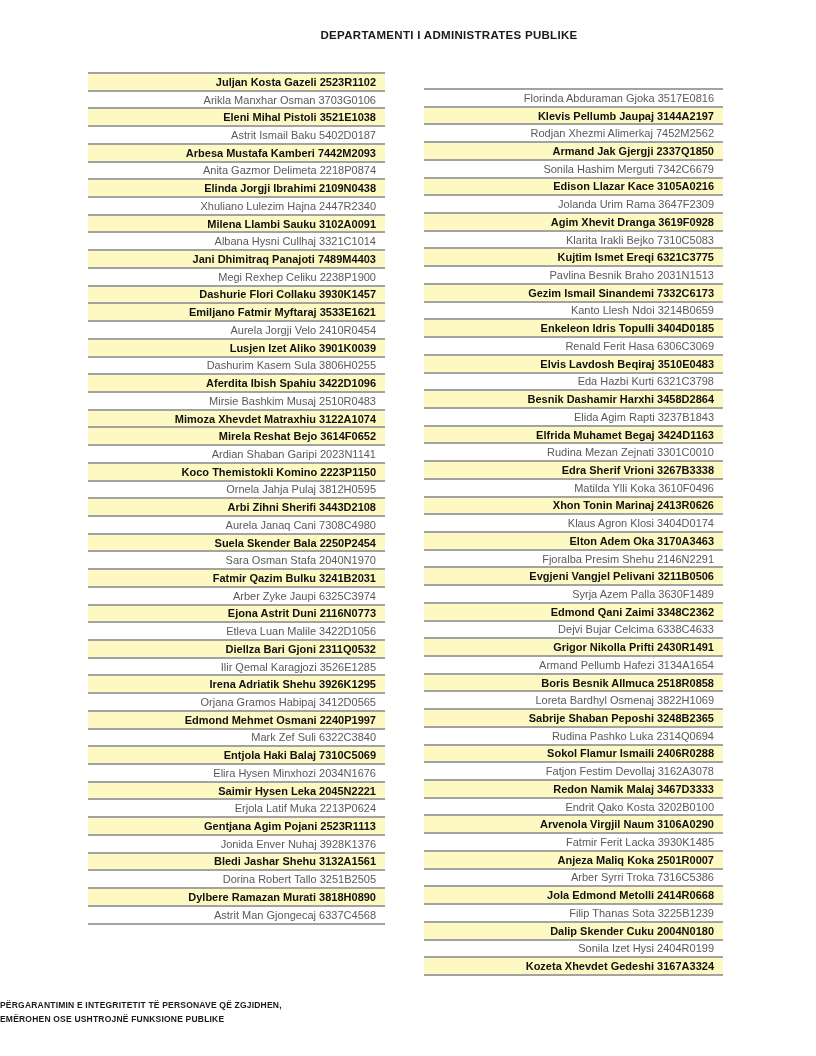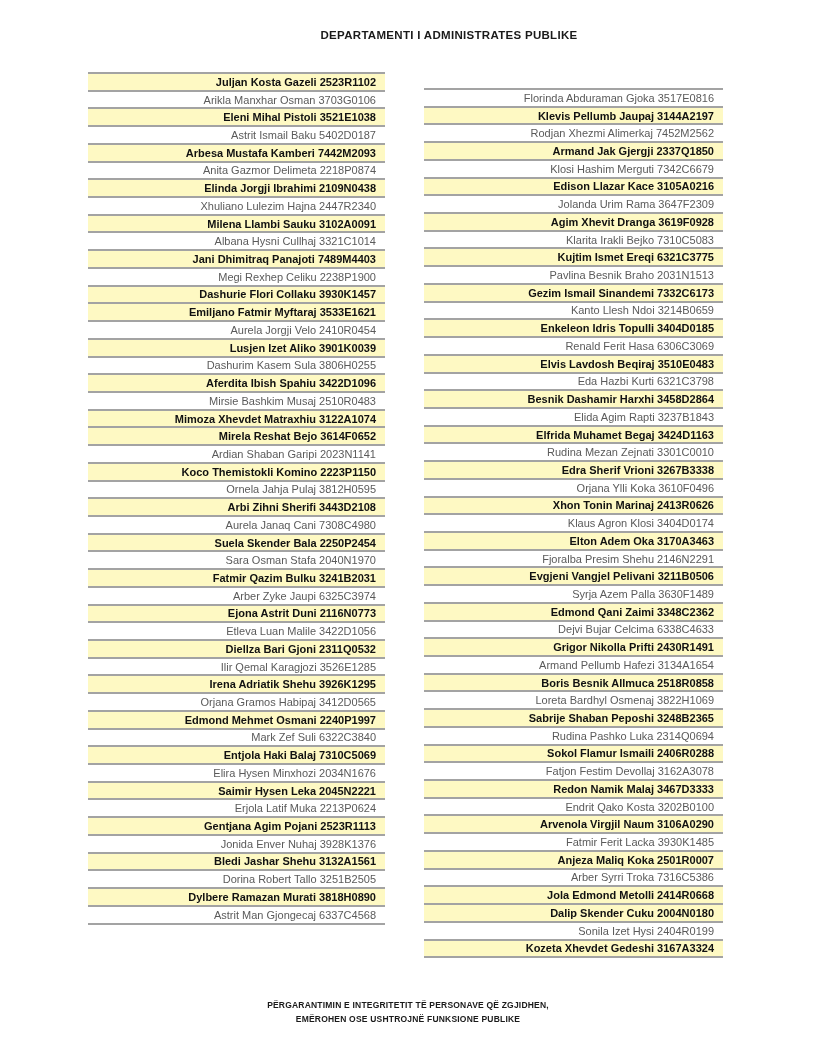--- a/index.html
+++ b/index.html
@@ -48,21 +48,20 @@
   .row.shaded {
     background: #fef9c3;
     color: #111111;
     font-weight: bold;
   }
   .doc-footer {
     position: absolute;
     top: 998px;
     left: 0;
     width: 100%;
-    text-align: center;
     font-size: 8.5px;
     font-weight: bold;
     line-height: 14px;
     letter-spacing: 0.2px;
     color: #1a1a1a;
   }
 </style>
 </head>
 <body>
 
@@ -223,21 +222,21 @@
       <div class="row shaded">
         <span>Klevis Pellumb Jaupaj 3144A2197</span>
       </div>
       <div class="row">
         <span>Rodjan Xhezmi Alimerkaj 7452M2562</span>
       </div>
       <div class="row shaded">
         <span>Armand Jak Gjergji 2337Q1850</span>
       </div>
       <div class="row">
-        <span>Klosi Hashim Merguti 7342C6679</span>
+        <span>Sonila Hashim Merguti 7342C6679</span>
       </div>
       <div class="row shaded">
         <span>Edison Llazar Kace 3105A0216</span>
       </div>
       <div class="row">
         <span>Jolanda Urim Rama 3647F2309</span>
       </div>
       <div class="row shaded">
         <span>Agim Xhevit Dranga 3619F0928</span>
       </div>
@@ -277,21 +276,21 @@
       <div class="row shaded">
         <span>Elfrida Muhamet Begaj 3424D1163</span>
       </div>
       <div class="row">
         <span>Rudina Mezan Zejnati 3301C0010</span>
       </div>
       <div class="row shaded">
         <span>Edra Sherif Vrioni 3267B3338</span>
       </div>
       <div class="row">
-        <span>Orjana Ylli Koka 3610F0496</span>
+        <span>Matilda Ylli Koka 3610F0496</span>
       </div>
       <div class="row shaded">
         <span>Xhon Tonin Marinaj 2413R0626</span>
       </div>
       <div class="row">
         <span>Klaus Agron Klosi 3404D0174</span>
       </div>
       <div class="row shaded">
         <span>Elton Adem Oka 3170A3463</span>
       </div>
@@ -347,20 +346,23 @@
         <span>Fatmir Ferit Lacka 3930K1485</span>
       </div>
       <div class="row shaded">
         <span>Anjeza Maliq Koka 2501R0007</span>
       </div>
       <div class="row">
         <span>Arber Syrri Troka 7316C5386</span>
       </div>
       <div class="row shaded">
         <span>Jola Edmond Metolli 2414R0668</span>
+      </div>
+      <div class="row">
+        <span>Filip Thanas Sota 3225B1239</span>
       </div>
       <div class="row shaded">
         <span>Dalip Skender Cuku 2004N0180</span>
       </div>
       <div class="row">
         <span>Sonila Izet Hysi 2404R0199</span>
       </div>
       <div class="row shaded">
         <span>Kozeta Xhevdet Gedeshi 3167A3324</span>
       </div>

